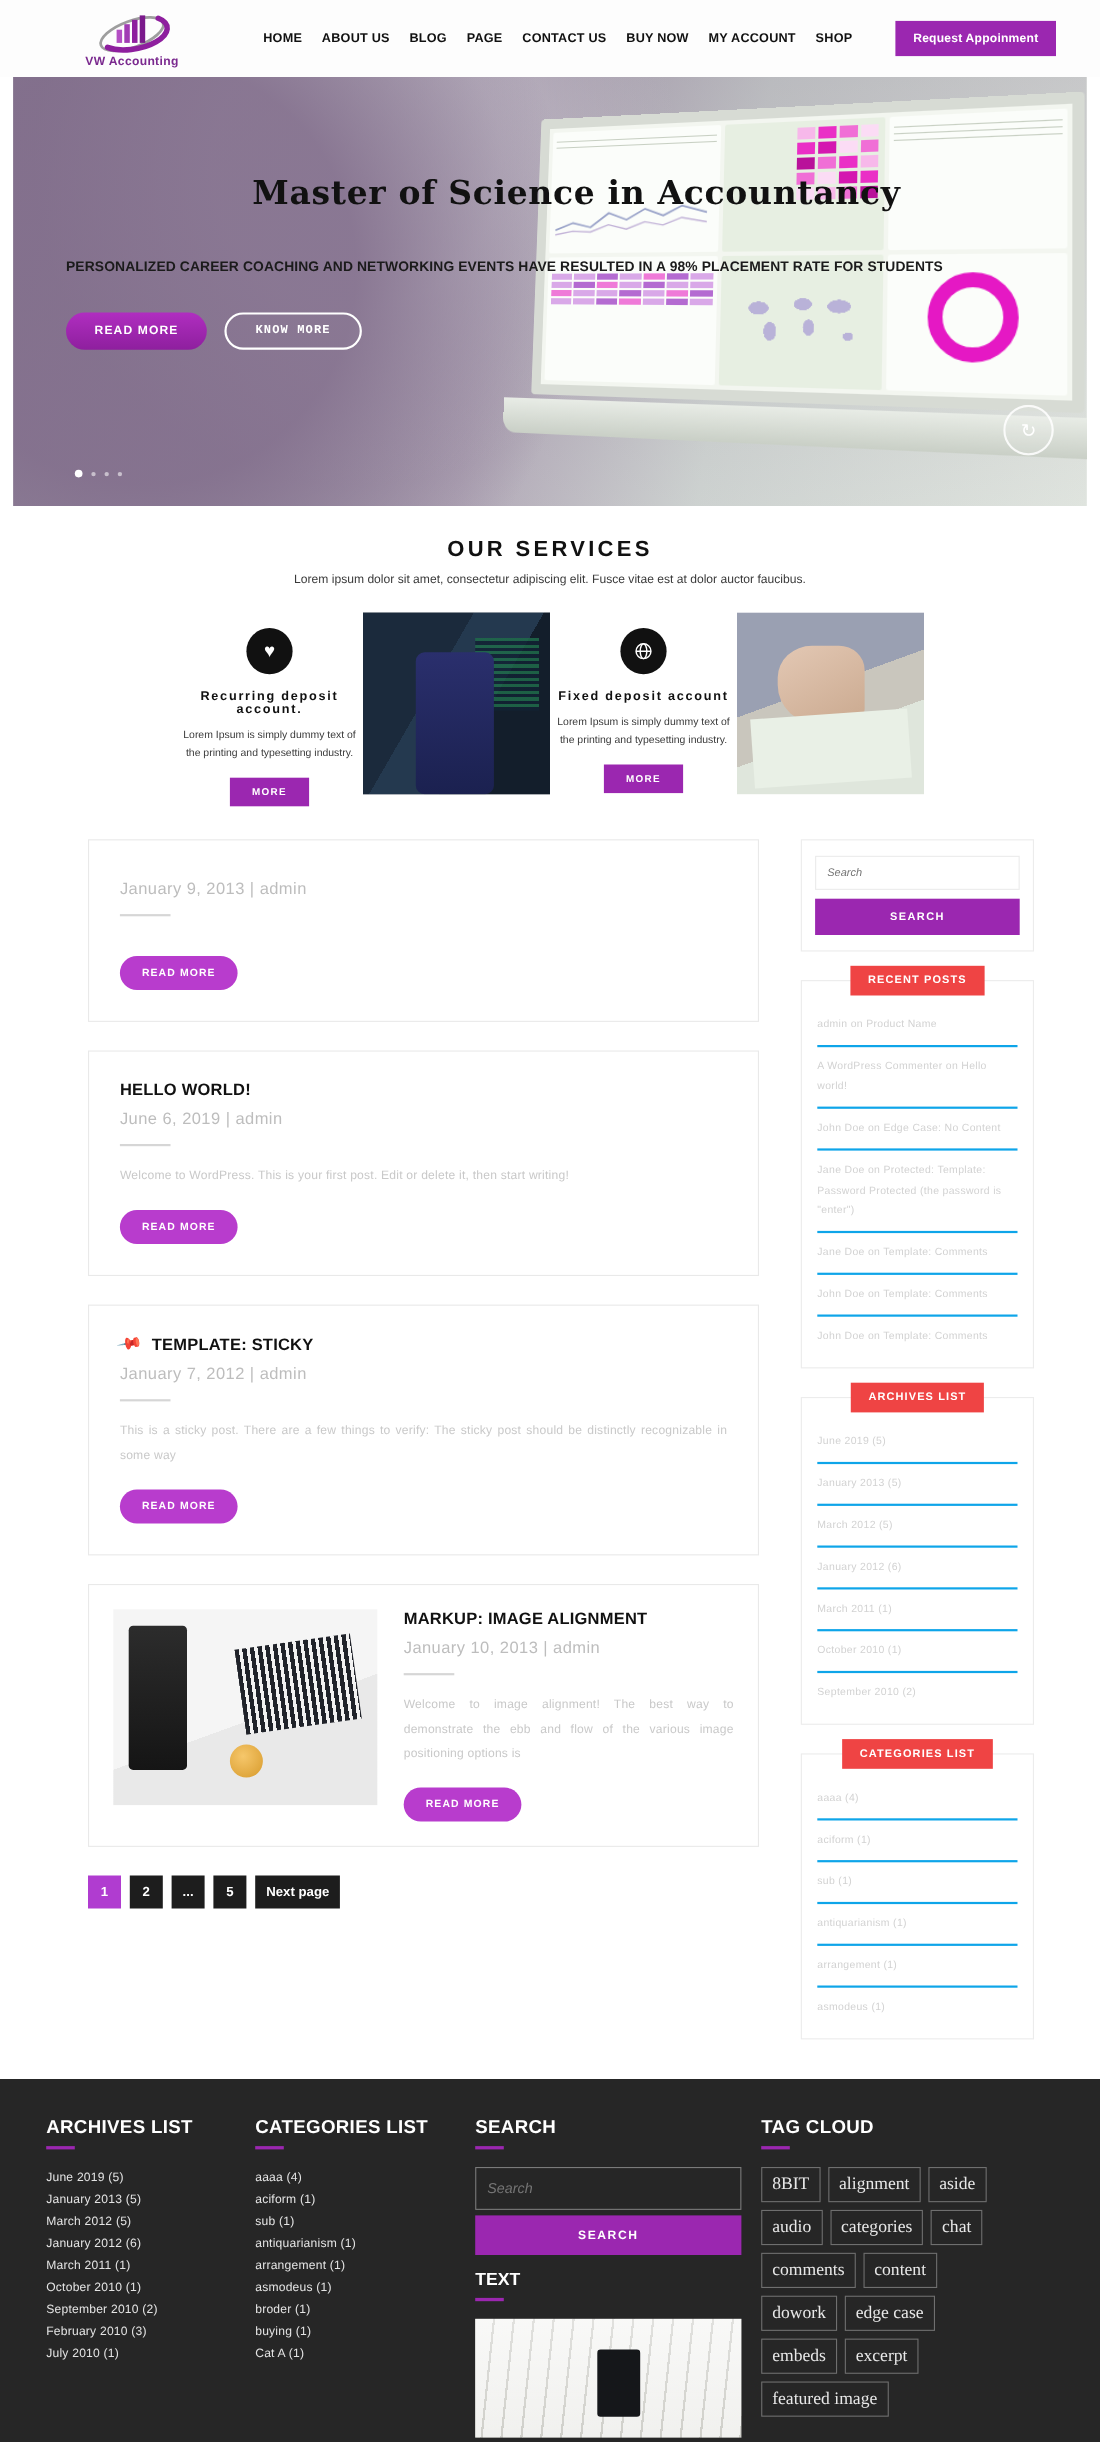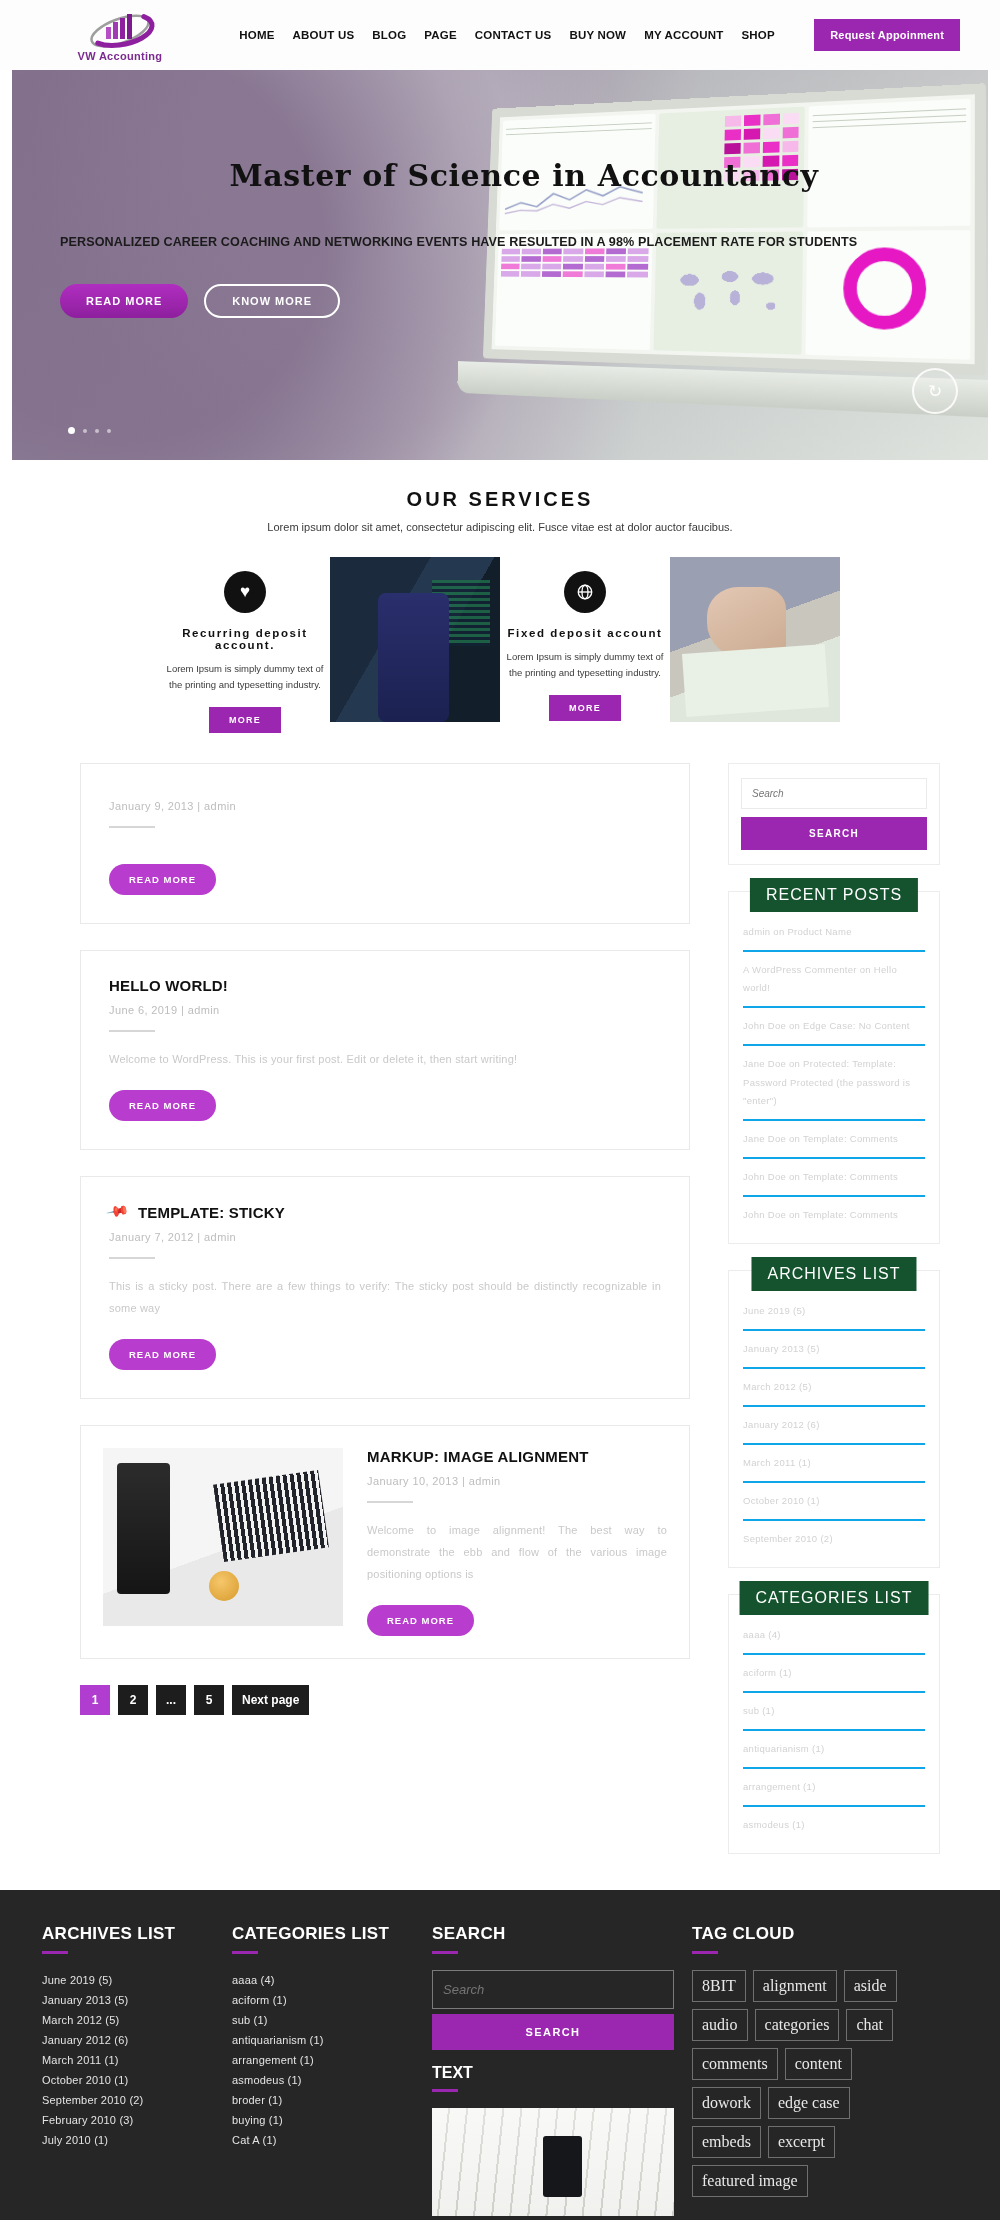--- a/index.html
+++ b/index.html
@@ -140,21 +140,21 @@
     color: #fff; border: none; border-radius: 20px;
     font-size: 11px; font-weight: bold; letter-spacing: 1px;
     padding: 11px 26px; cursor: pointer;
     font-family: "Liberation Sans", sans-serif;
   }
   .btn-know {
     background: transparent; color: #fff;
     border: 2px solid #fff; border-radius: 20px;
     font-size: 11px; font-weight: bold; letter-spacing: 1px;
     padding: 3px 26px; cursor: pointer;
-    font-family: Liberation Sans, sans-serif;
+    font-family: Liberation Mono, monospace;
   }
   .slider-dots {
     position: absolute; left: 56px; bottom: 26px; z-index: 6;
     display: flex; gap: 8px; align-items: center;
   }
   .slider-dots i { display:block; width:7px;height:7px;border-radius:50%;background:rgba(255,255,255,.55); }
   .slider-dots i.on { background:#fff; }
   .slider-dots i.sm { width:4px;height:4px; }
   .hero-fab {
     position: absolute; right: 30px; bottom: 46px; z-index: 6;
@@ -231,21 +231,21 @@
   .post {
     border: 1px solid #e9e9e9; background:#fff;
     padding: 26px 28px 28px;
     margin-bottom: 26px;
   }
   .post h3 {
     font-size: 15px; font-weight: bold; color: #111; letter-spacing: .2px;
     display:flex; align-items:center; gap:10px;
   }
   .pin-icon { font-size: 15px; color:#111; transform: rotate(35deg); }
-  .post-meta { margin-top: 10px; font-size: 11px; color: #bdbdbd; letter-spacing: .4px; }
+  .post-meta { margin-top: 10px; font-size: 15px; color: #bdbdbd; letter-spacing: .4px; }
   .post-rule { width: 46px; height: 2px; background: #d6d6d6; margin: 14px 0 16px; }
   .post-body { font-size: 11px; color: #c9c9c9; line-height: 2.0; letter-spacing:.2px; text-align: justify; }
   .post-btn {
     margin-top: 20px; background: #b83ccd; color: #fff; border: none;
     border-radius: 18px; font-size: 9.5px; font-weight: bold; letter-spacing: 1px;
     padding: 10px 20px; cursor: pointer;
     font-family: "Liberation Sans", sans-serif;
   }
   .post.media { display:flex; gap: 24px; padding: 22px; }
   .post-thumb {
@@ -291,21 +291,21 @@
     font-style: italic;
   }
   .w-btn {
     width: 100%; margin-top: 8px; background: #9b27b0; color: #fff;
     border: none; padding: 11px 0; font-size: 10px; font-weight: bold;
     letter-spacing: 1.3px; cursor:pointer;
     font-family: "Liberation Sans", sans-serif;
   }
   .w-head {
     position: absolute; top: -14px; left: 50%; transform: translateX(-50%);
-    background: #14532d; color: #fff; font-size: 16px; font-weight: normal;
+    background: #ef4444; color: #fff; font-size: 10px; font-weight: bold;
     letter-spacing: 1px; padding: 8px 16px; white-space: nowrap;
   }
   .w-list { padding: 22px 14px 10px; }
   .w-list li {
     list-style: none; font-size: 9.5px; color: #d2d2d2;
     padding: 9px 0; border-bottom: 2px solid #0ea5e9; letter-spacing:.3px;
     line-height: 1.9;
   }
   .w-list li:last-child { border-bottom: none; }
 

